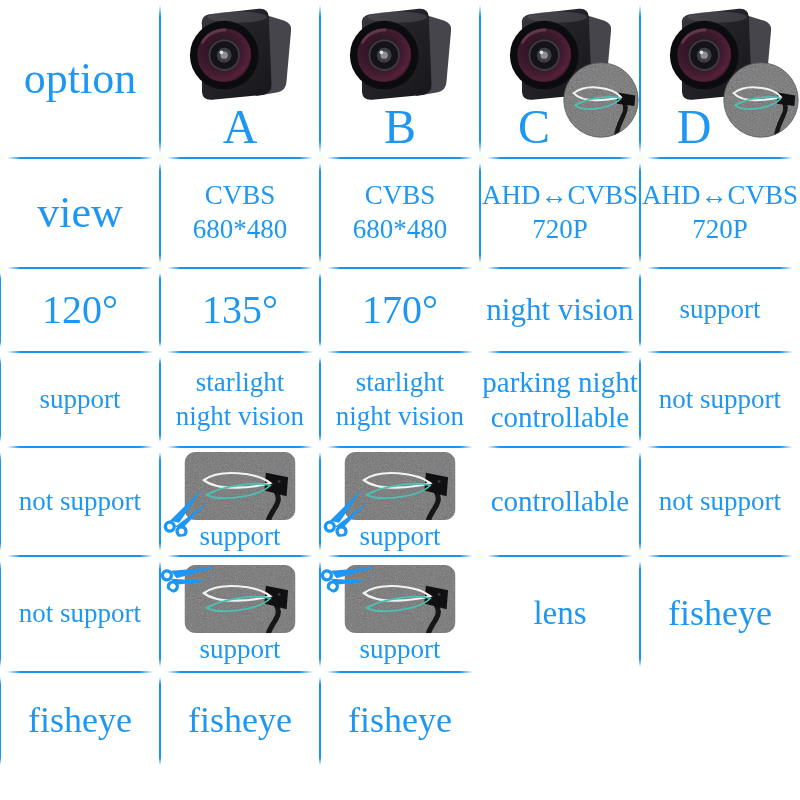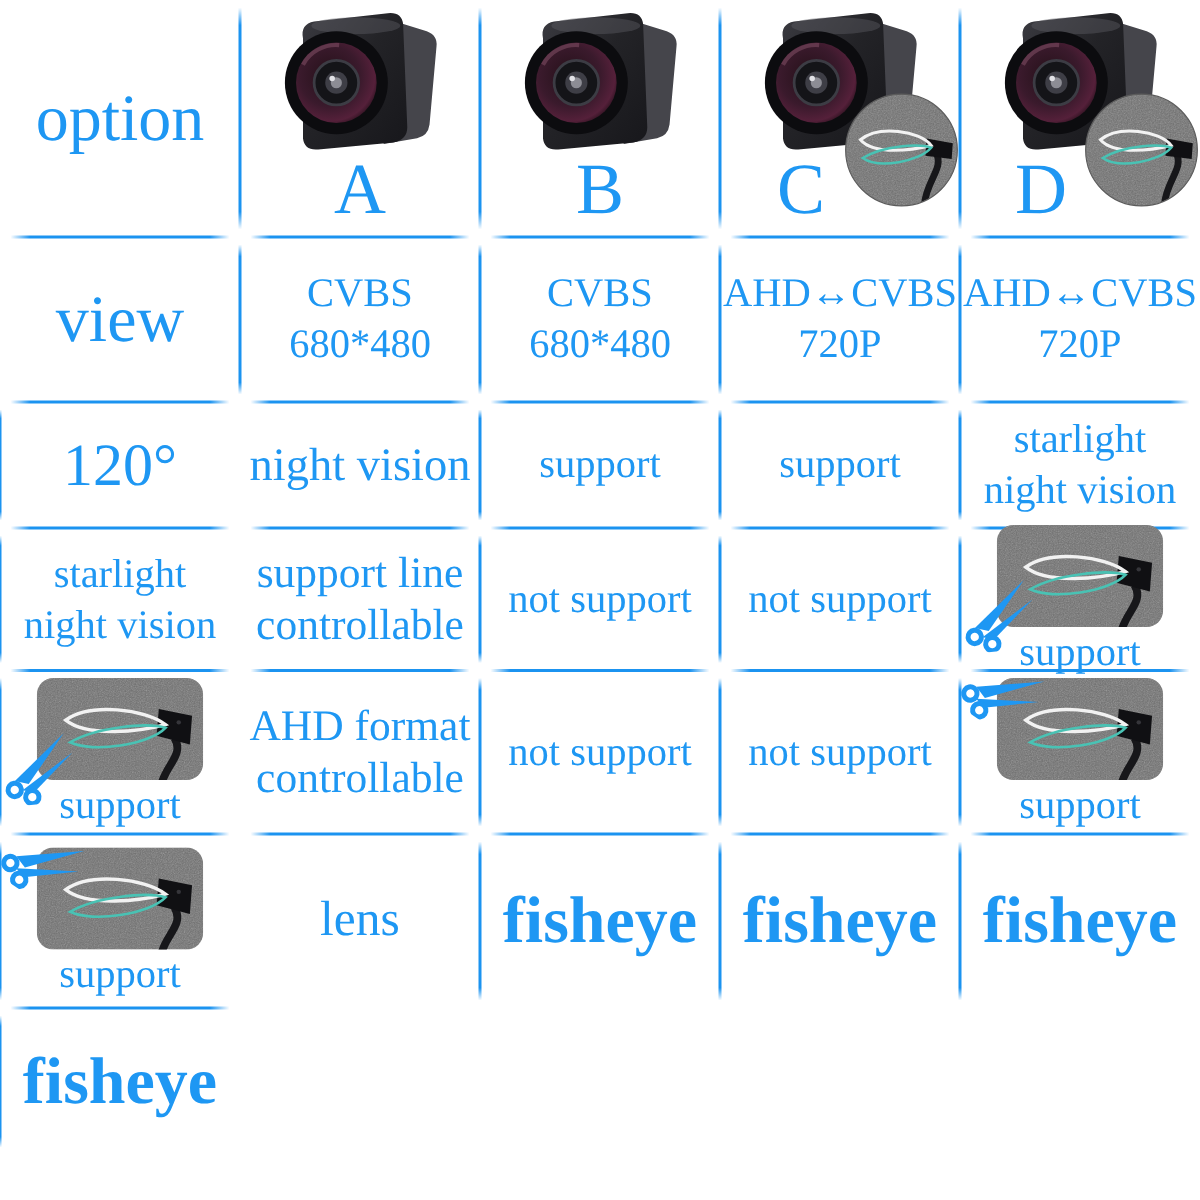--- a/index.html
+++ b/index.html
@@ -29,21 +29,21 @@
   .vl::before{
     content:"";position:absolute;left:-1px;top:5px;bottom:5px;width:2px;
     background:linear-gradient(180deg,rgba(27,147,240,0) 0%,#1b93f0 8%,#1b93f0 92%,rgba(27,147,240,0) 100%);
   }
   .lab-xl{font-size:44px;}
   .lab-lg{font-size:33px;}
   .lab-md{font-size:31px;}
   .lab-2l{font-size:29px;line-height:1.18;}
   .v-big{font-size:40px;border-radius:11px;}
   .v-md{font-size:27px;line-height:1.25;}
-  .v-lens{font-size:44px;font-weight:bold;}
+  .v-lens{font-size:36px;}
   .opt-cell{justify-content:flex-start;}
   .cam{width:126px;height:102px;margin-top:6px;}
   .letter{font-size:48px;line-height:1;position:absolute;bottom:7px;left:0;right:0;}
   .letter.shift{left:-52px;}
   .inset{position:absolute;width:76px;height:76px;right:1px;top:62px;}
   .imgbox{position:relative;width:128px;height:68px;margin-top:2px;}
   .imgbox svg.photo{width:128px;height:68px;display:block;}
   .scissors{position:absolute;width:52px;height:52px;color:#1e97f3;}
   .sc-bl{left:-16px;bottom:-16px;transform:rotate(-6deg);}
   .sc-tl{left:-12px;top:-18px;transform:rotate(34deg);}
@@ -175,41 +175,47 @@
     <span>720P</span>
   </div>
   <div class="cell hb vl v-md">
     <span>AHD↔CVBS</span>
     <span>720P</span>
   </div>
 
   <div class="cell hb vl v-big">
     <span>120°</span>
   </div>
+  <div class="cell hb vl v-big">
+    <span>135°</span>
+  </div>
+  <div class="cell hb vl v-big">
+    <span>170°</span>
+  </div>
 
   <div class="cell hb">
     <span class="lab-md">night vision</span>
   </div>
   <div class="cell hb vl v-md">
     <span>support</span>
   </div>
   <div class="cell hb vl v-md">
     <span>support</span>
   </div>
   <div class="cell hb vl v-md">
     <span>starlight</span>
     <span>night vision</span>
   </div>
   <div class="cell hb vl v-md">
     <span>starlight</span>
     <span>night vision</span>
   </div>
 
   <div class="cell hb">
-    <span class="lab-2l">support line</span>
+    <span class="lab-2l">parking night</span>
     <span class="lab-2l">controllable</span>
   </div>
   <div class="cell hb vl v-md">
     <span>not support</span>
   </div>
   <div class="cell hb vl v-md">
     <span>not support</span>
   </div>
   <div class="cell hb vl">
     <div class="imgbox">
@@ -228,21 +234,20 @@
           <use href="#looprect"></use>
         </svg>
       <svg class="scissors sc-bl">
           <use href="#scsr"></use>
         </svg>
     </div>
     <span class="sup">support</span>
   </div>
 
   <div class="cell hb">
-    <span class="lab-2l">AHD format</span>
     <span class="lab-2l">controllable</span>
   </div>
   <div class="cell hb vl v-md">
     <span>not support</span>
   </div>
   <div class="cell hb vl v-md">
     <span>not support</span>
   </div>
   <div class="cell hb vl">
     <div class="imgbox">

